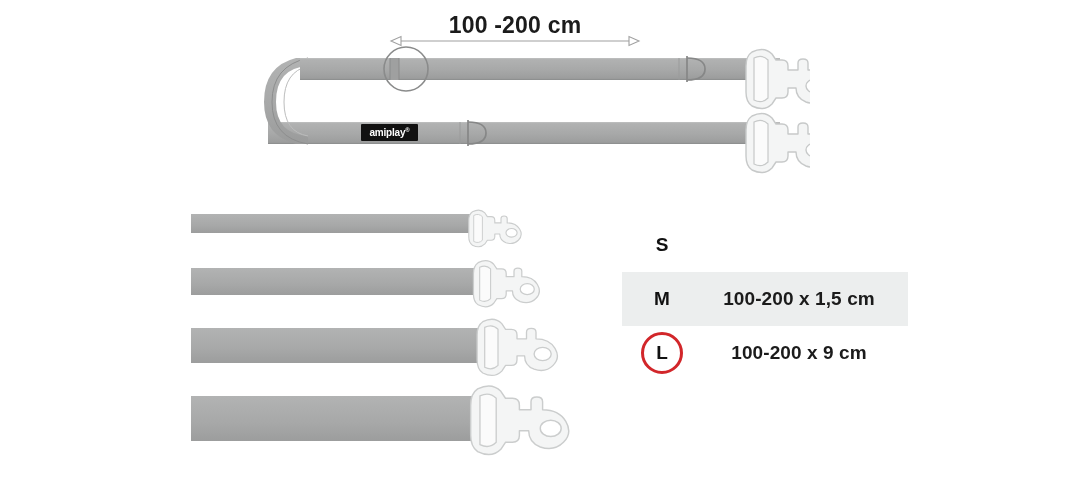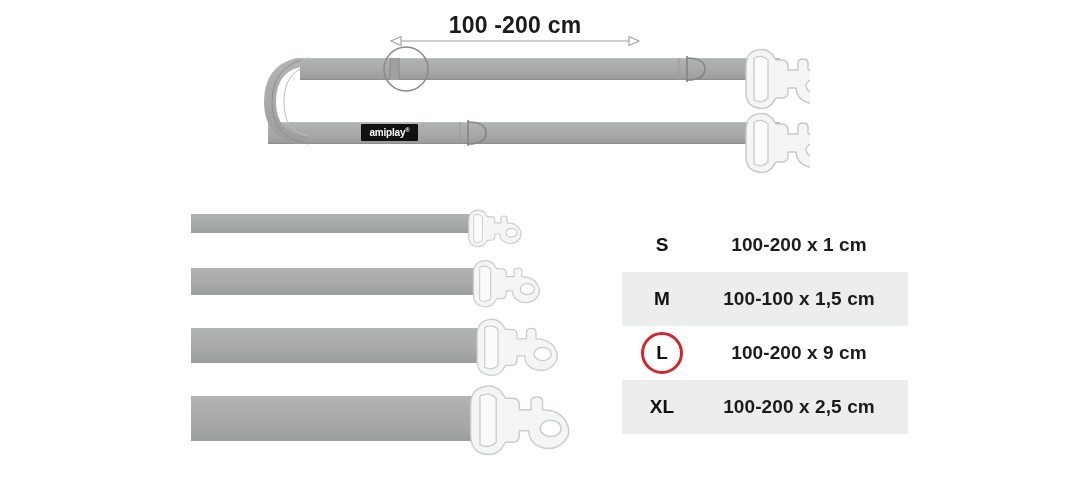--- a/index.html
+++ b/index.html
@@ -281,36 +281,31 @@
         <ellipse cx="67" cy="40" rx="9" ry="7" fill="#ffffff" stroke="#cbcdcd" stroke-width="1.25"></ellipse>
         <path d="M 6 12 Q 14 8 20 14 L 20 52 Q 14 58 6 54 Z" fill="#fbfbfb" stroke="#cbcdcd" stroke-width="1.15"></path>
       </g>
     </g>
   </svg>
 
   <div class="size-table">
 
     <div class="size-row">
       <div class="size-col-label">S</div>
-      <div class="size-col-value">100-200 x 1 cm</div>
     </div>
 
     <div class="size-row shaded">
       <div class="size-col-label">M</div>
-      <div class="size-col-value">100-100 x 1,5 cm</div>
+      <div class="size-col-value">100-200 x 1,5 cm</div>
     </div>
 
     <div class="size-row">
       <div class="size-col-label">
         <span class="highlight-ring"></span>
         <span>L</span>
       </div>
       <div class="size-col-value">100-200 x 9 cm</div>
     </div>
 
-    <div class="size-row shaded">
-      <div class="size-col-label">XL</div>
-      <div class="size-col-value">100-200 x 2,5 cm</div>
-    </div>
 
   </div>
 
 </div>
 
 </body></html>

